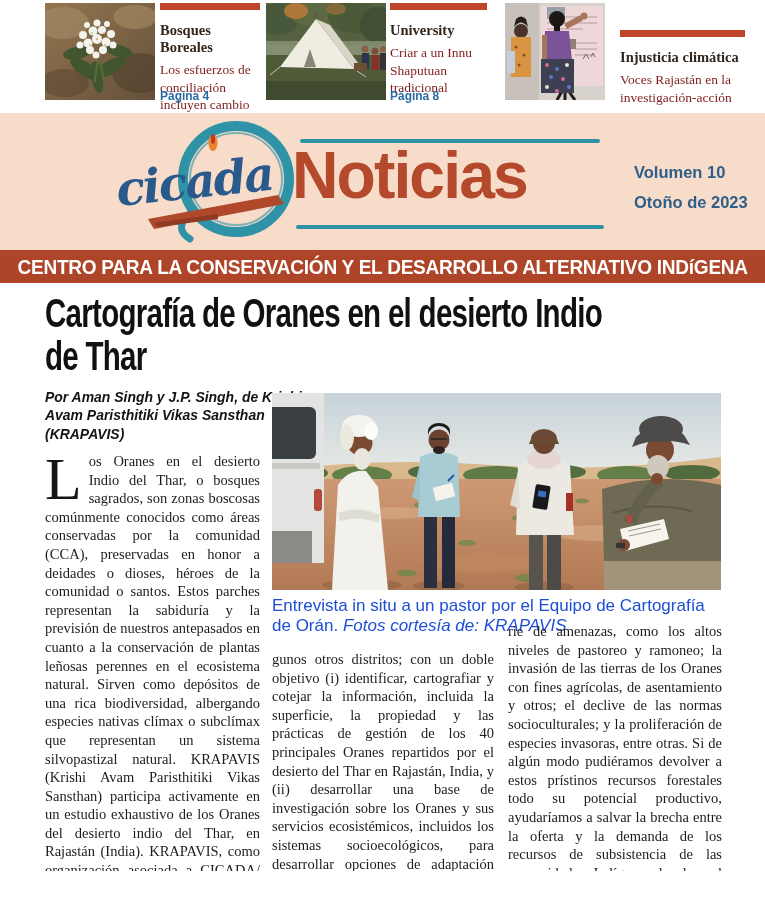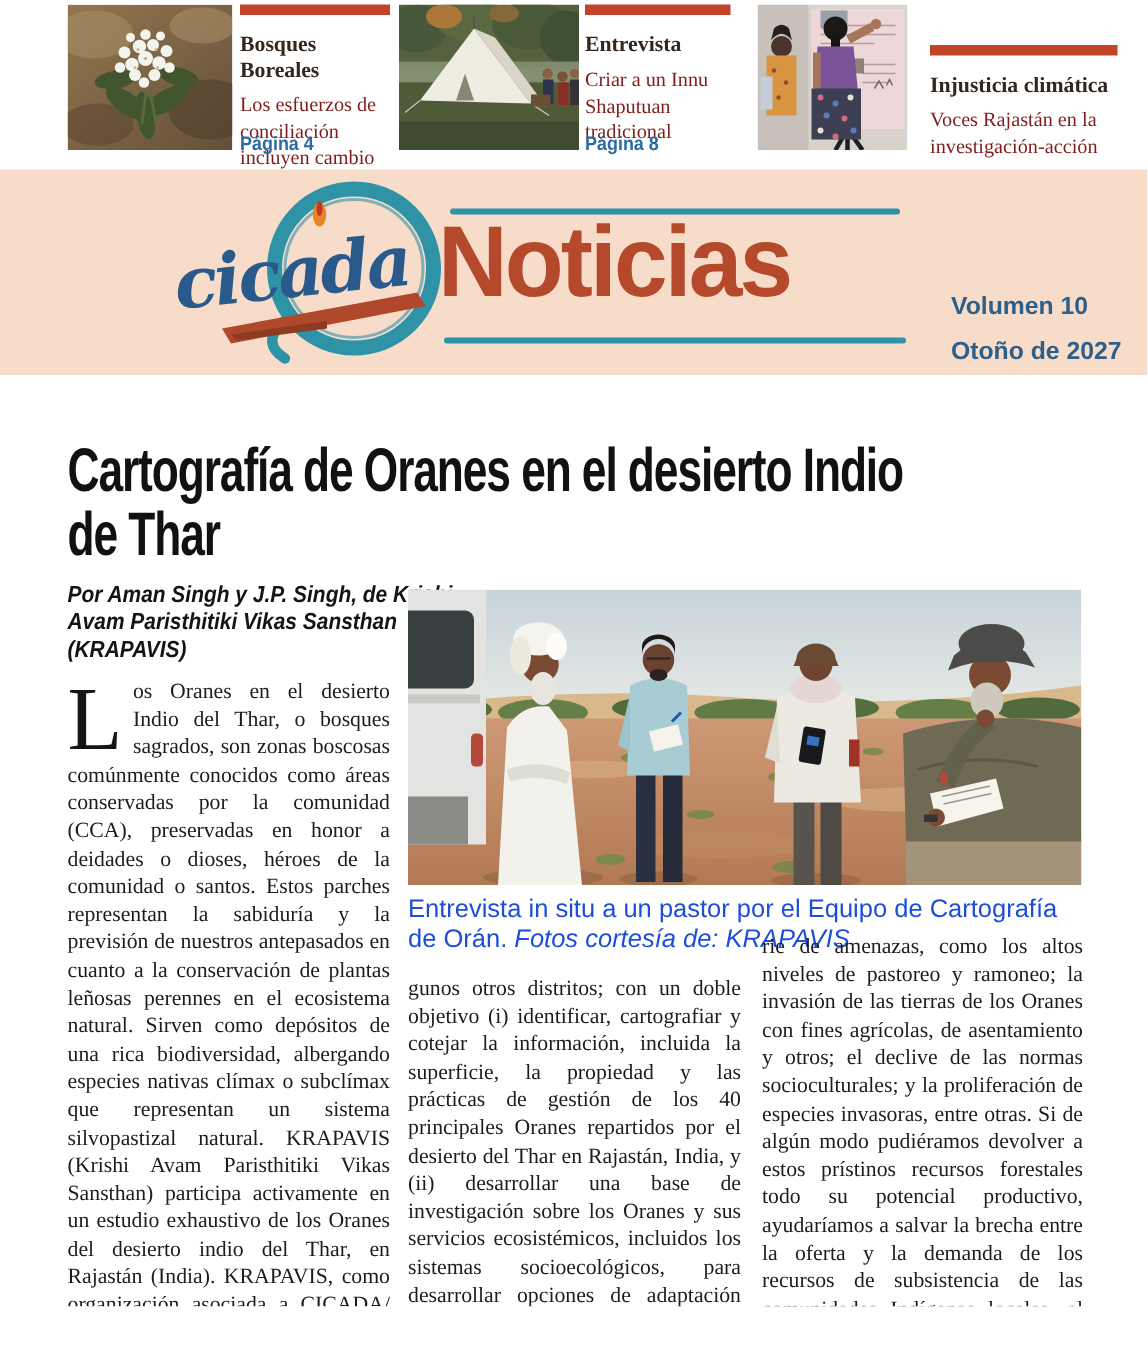--- a/index.html
+++ b/index.html
@@ -16,21 +16,21 @@
                font-weight:bold;font-size:13px;color:#2a6ba3;transform:scaleX(.92);transform-origin:left;}
   
   .masthead{position:absolute;left:0;top:113px;width:765px;height:137px;background:#f8dcca;}
   .logo{position:absolute;left:118px;top:2px;}
   .noticias{position:absolute;left:292px;top:28px;font-family:"Liberation Sans",sans-serif;
             font-weight:bold;font-size:67px;color:#b5492c;letter-spacing:-2px;line-height:1;
             transform:scaleX(.96);transform-origin:left;}
   .brushline{position:absolute;left:300px;width:300px;height:4px;background:#2e93a6;border-radius:2px;}
   .brushline.b2{left:296px;width:308px;}
   .vol{position:absolute;left:634px;top:44px;font-family:"Liberation Sans",sans-serif;
-       font-weight:bold;font-size:16.5px;color:#2d5f8a;line-height:30px;margin-top:32px;}
+       font-weight:bold;font-size:16.5px;color:#2d5f8a;line-height:30px;}
   
   .banner{position:absolute;left:0;top:250px;width:765px;height:33px;background:#ae4428;
           display:flex;align-items:center;justify-content:center;}
   .banner span{font-family:"Liberation Sans",sans-serif;font-weight:bold;font-size:20.5px;
                color:#fff;white-space:nowrap;letter-spacing:-.3px;transform:scaleX(.93);}
   
   .headline{position:absolute;left:45px;top:292px;font-family:"Liberation Sans",sans-serif;
             font-weight:bold;font-size:41px;line-height:1.06;color:#111;letter-spacing:-1px;
             transform:scaleX(.72);transform-origin:left;white-space:nowrap;}
   .byline{position:absolute;left:45px;top:388px;font-family:"Liberation Sans",sans-serif;
@@ -141,21 +141,21 @@
           <circle cx="109" cy="48" r="3.5" fill="#7a5038"></circle>
         <rect x="114" y="50" width="6" height="17" fill="#343438"></rect>
           <circle cx="117" cy="46" r="3" fill="#8a5f44"></circle>
         <rect x="88" y="60" width="13" height="8" fill="#6b4f33"></rect>
       </g>
     </svg>
   </div>
 
   <div class="teaser-txt" style="left:390px;width:97px;">
     <div class="teaser-bar"></div>
-    <div class="teaser-title">Entrevista</div>
+    <div class="teaser-title">University</div>
     <div class="teaser-sub">Criar a un Innu Shaputuan tradicional</div>
     <div class="teaser-page">Página 8</div>
   </div>
 
   <div class="teaser-img" style="left:505px;width:100px;">
     <svg width="100" height="97" viewBox="0 0 100 97">
       <rect width="100" height="97" fill="#d8d2cd"></rect>
       <rect x="0" width="34" height="97" fill="#c7c0bb"></rect>
       <rect x="36" y="3" width="62" height="80" fill="#eed7d9"></rect>
       <g stroke="#b89a9c" stroke-width="1">
@@ -221,24 +221,27 @@
       <ellipse cx="95" cy="24" rx="2" ry="5" fill="#c03a22"></ellipse>
       <polygon points="30,104 160,80 166,89 36,114" fill="#b0482c"></polygon>
       <polygon points="36,108 100,99 100,104 40,112" fill="#8f3a22"></polygon>
       <text x="0" y="90" font-family="DejaVu Serif, serif" font-style="italic" font-weight="bold" font-size="47" fill="#2a5a8c" transform="rotate(-6 10 90)" letter-spacing="-2">cicada</text>
     </svg>
     <div class="brushline" style="top:26px;"></div>
     <div class="noticias">Noticias</div>
     <div class="brushline b2" style="top:112px;"></div>
     <div class="vol">
       <div>Volumen 10</div>
-      <div>Otoño de 2027</div>
+      <div>Otoño de 2023</div>
     </div>
   </div>
 
+  <div class="banner">
+    <span>CENTRO PARA LA CONSERVACIÓN Y EL DESARROLLO ALTERNATIVO INDíGENA</span>
+  </div>
 
   <div class="headline">
     <div>Cartografía de Oranes en el desierto Indio</div>
     <div>de Thar</div>
   </div>
 
   <div class="byline">
     <div>Por Aman Singh y J.P. Singh, de Krishi</div>
     <div>Avam Paristhitiki Vikas Sansthan</div>
     <div>(KRAPAVIS)</div>

